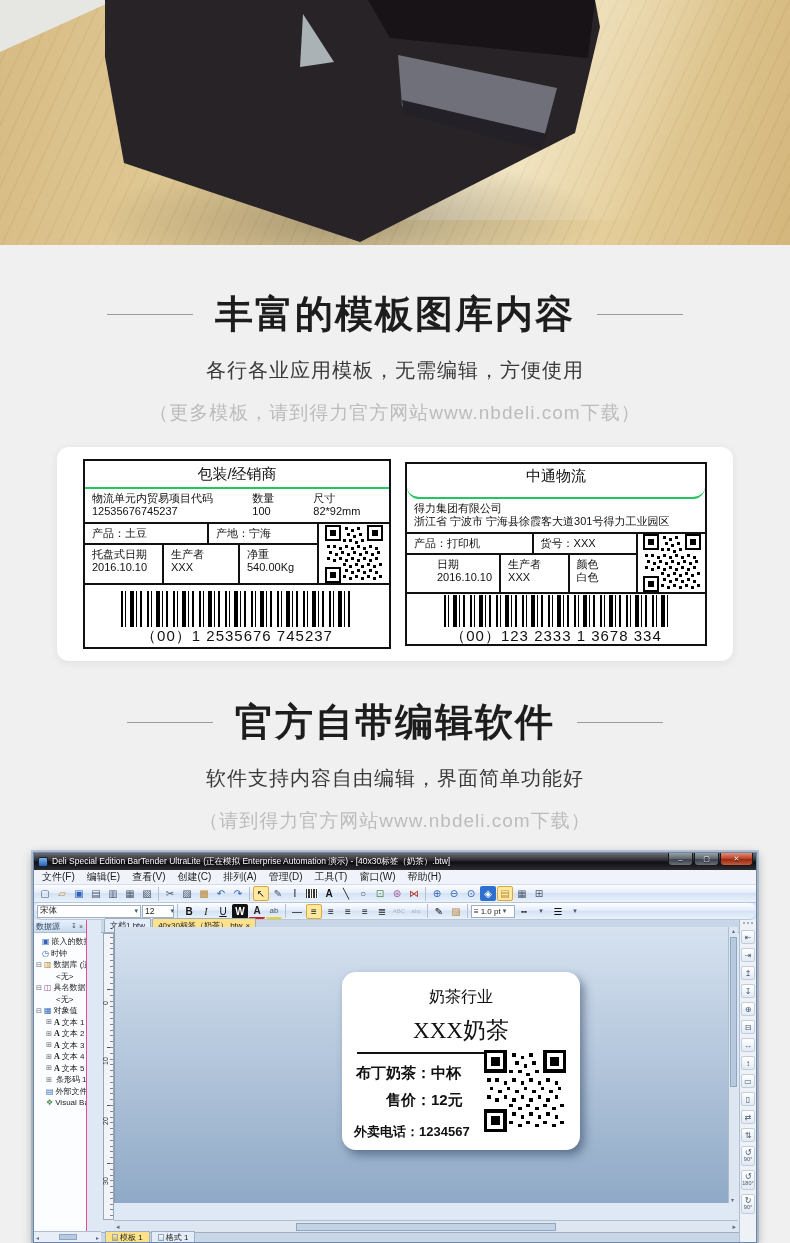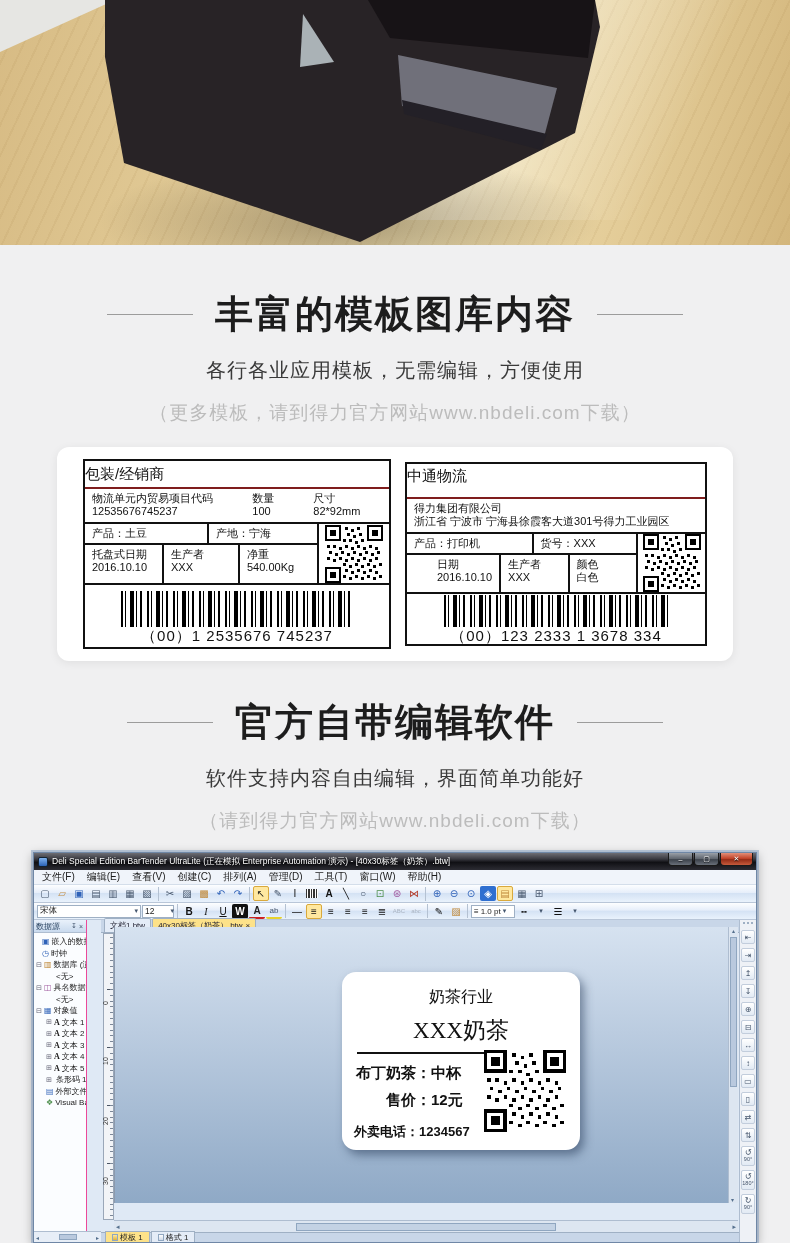--- a/index.html
+++ b/index.html
@@ -39,21 +39,21 @@
   .note { font-size:19px; color:#bcbcbc; margin-top:16px; letter-spacing:1px; }
 
   .card { position:relative; margin:21px auto 0; width:676px; height:214px; background:#fff;
     border-radius:12px; box-shadow:0 2px 10px rgba(0,0,0,.07); padding:12px 26px;
     display:flex; justify-content:space-between; align-items:center; }
 
   .plabel { border:2px solid #111; background:#fff; color:#111; display:flex; flex-direction:column;
     text-align:left; font-size:11px; line-height:13px; }
   .plabel.left  { width:308px; height:190px; }
   .plabel.right { width:302px; height:184px; }
-  .pl-title { border-bottom:2px solid #7f1d1d; font-size:15px; line-height:26px; height:28px; }
+  .pl-title { border-bottom:2px solid #22c55e; text-align:center; font-size:15px; line-height:26px; height:28px; }
   .pl-r2 { border-bottom:2px solid #111; display:flex; padding:3px 7px 4px; }
   .pl-mid { display:flex; border-bottom:2px solid #111; flex:1; }
   .pl-midL { flex:1; display:flex; flex-direction:column; }
   .pl-prow { display:flex; border-bottom:2px solid #111; }
   .pl-brow { display:flex; flex:1; }
   .qrcol { width:72px; border-left:2px solid #111; display:flex; align-items:center; justify-content:center; }
   .bcarea { height:62px; display:flex; flex-direction:column; align-items:center; justify-content:center; }
   .barcode { width:232px; height:36px;
     background:repeating-linear-gradient(90deg,#000 0 2px,#fff 2px 4px,#000 4px 5px,#fff 5px 9px,#000 9px 13px,#fff 13px 15px,#000 15px 16px,#fff 16px 19px,#000 19px 21px,#fff 21px 26px); }
   .bctext { font-size:15px; margin-top:2px; letter-spacing:1px; }
@@ -77,21 +77,21 @@
     display:flex; align-items:center; justify-content:center; text-shadow:0 1px 1px #000; }
   .wbtn.close { width:33px; background:linear-gradient(#e28f78,#c2442a 45%,#952d17 55%,#c65b3c); }
 
   .menubar { position:absolute; left:0; top:17px; right:0; height:15px; background:#f0f4fa;
     display:flex; align-items:center; gap:2px; padding:0 3px; border-bottom:1px solid #d4deea; }
   .menuitem { padding:1px 5px; font-size:10px; color:#1c1c1c; }
 
   .tbar { position:absolute; left:0; right:0; display:flex; align-items:center; gap:1px; padding:0 3px;
     background:linear-gradient(#fdfeff,#e6eefa 45%,#d4e2f4 50%,#e9f2fc); border-bottom:1px solid #b9c6d8; }
   .tbar1 { top:32px; height:18px; }
-  .tbar2 { top:50px; height:17px; }
+  .tbar2 { top:50px; height:17px;border-radius:7px; }
   .tbi { min-width:16px; height:15px; display:flex; align-items:center; justify-content:center;
     font-size:10px; color:#46566c; border-radius:2px; padding:0 1px; }
   .tbi.hl { background:#ffe8a0; border:1px solid #d9a93c; }
   .tbi.dim { color:#aab4c2; }
   .tsep { width:1px; height:14px; background:#b4c1d2; margin:0 2px; }
   .c-blue { color:#2f62b8; } .c-org { color:#c08a3c; } .c-grn { color:#4d8f4d; } .c-red { color:#b23b2a; }
   .c-prp { color:#a05aa0; } .c-blk { color:#111; }
   .fontbox { width:104px; height:13px; background:#fff; border:1px solid #9fb0c4; font-size:8.5px;
     display:flex; align-items:center; justify-content:space-between; padding:0 2px; color:#222; }
   .sizebox { width:32px;gap:16px; }
@@ -261,21 +261,21 @@
               </svg>
           </div>
         </div>
         <div class="bcarea">
           <div class="barcode"></div>
           <div class="bctext">（00）1 2535676 745237</div>
         </div>
       </div>
 
       <div class="plabel right">
-        <div class="pl-title" style="height:36px;line-height:24px;">中通物流</div>
+        <div class="pl-title" style="height:36px;line-height:24px;border-radius:12px;">中通物流</div>
         <div class="pl-r2" style="display:block;">
           <div>得力集团有限公司</div>
           <div>浙江省 宁波市 宁海县徐霞客大道301号得力工业园区</div>
         </div>
         <div class="pl-mid">
           <div class="pl-midL">
             <div class="pl-prow">
               <div class="cellpad" style="flex:1.25;border-right:2px solid #111;">产品：打印机</div>
               <div class="cellpad" style="flex:1;">货号：XXX</div>
             </div>

